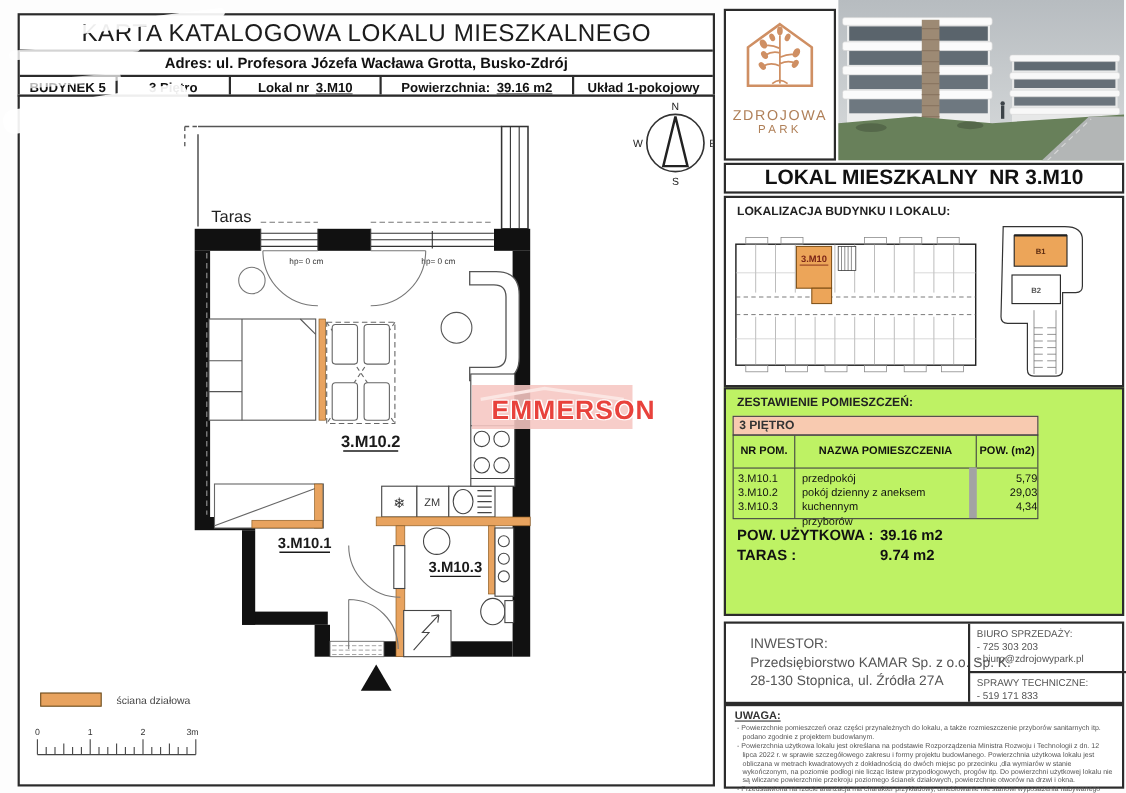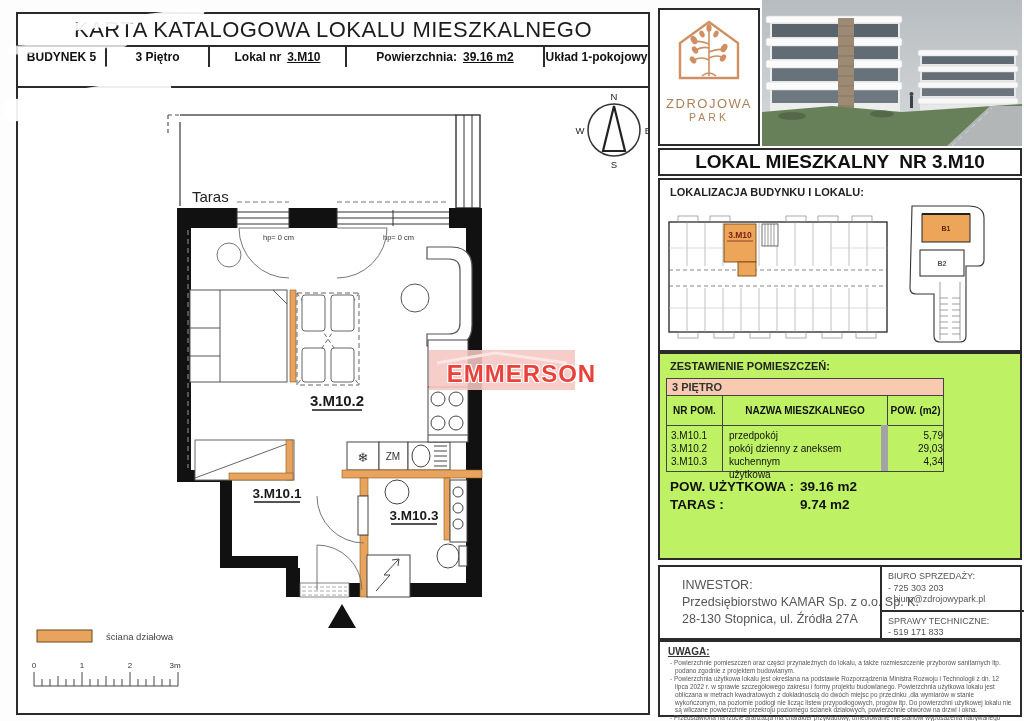--- a/index.html
+++ b/index.html
@@ -53,28 +53,31 @@
   .notes ul{margin:0;padding:0 6px 0 10px;list-style:none;}
   .notes li{font-size:6.4px;line-height:7.9px;text-indent:-5px;padding-left:5px;}
 </style>
 </head>
 <body>
 
 <div class="page">
 
   <div class="box hdr">
     <div class="hdr-title">KARTA KATALOGOWA LOKALU MIESZKALNEGO</div>
+    <div class="hdr-addr">
+      <span>Adres:</span>&nbsp;<span>ul. Profesora Józefa Wacława Grotta, Busko-Zdrój</span>
+    </div>
     <div class="hdr-row">
       <div class="hdr-cell" style="width:89px">BUDYNEK 5</div>
       <div class="hdr-cell" style="width:103px">3 Piętro</div>
       <div class="hdr-cell" style="width:137px">
           <span>Lokal nr</span>
           <span class="u">3.M10</span>
         </div>
-      <div class="hdr-cell" style="width:198px">
+      <div class="hdr-cell" style="width:175px">
           <span>Powierzchnia:</span>
           <span class="u">39.16 m2</span>
         </div>
       <div class="hdr-cell" style="flex:1">Układ 1-pokojowy</div>
     </div>
   </div>
 
   <div class="box plan">
     <svg width="630" height="625" viewBox="0 0 630 625">
 
@@ -360,33 +363,33 @@
         </g>
       </svg>
     </div>
 
     <div class="tabbox">
       <div class="sec-h">ZESTAWIENIE POMIESZCZEŃ:</div>
       <div class="band">3 PIĘTRO</div>
       <div class="rt">
         <div class="hd">
           <div class="c1">NR POM.</div>
-          <div class="c2">NAZWA MIESZKALNEGO</div>
+          <div class="c2">NAZWA POMIESZCZENIA</div>
           <div class="c3">POW. (m2)</div>
         </div>
         <div class="body">
           <div class="bc1">
             <div>3.M10.1</div>
             <div>3.M10.2</div>
             <div>3.M10.3</div>
           </div>
           <div class="bc2">
             <div>przedpokój</div>
             <div>pokój dzienny z aneksem kuchennym</div>
-            <div>użytkowa</div>
+            <div>przyborów</div>
           </div>
           <div class="bc3">
             <div>5,79</div>
             <div>29,03</div>
             <div>4,34</div>
           </div>
         </div>
       </div>
       <div class="totals">
         <div class="row">

